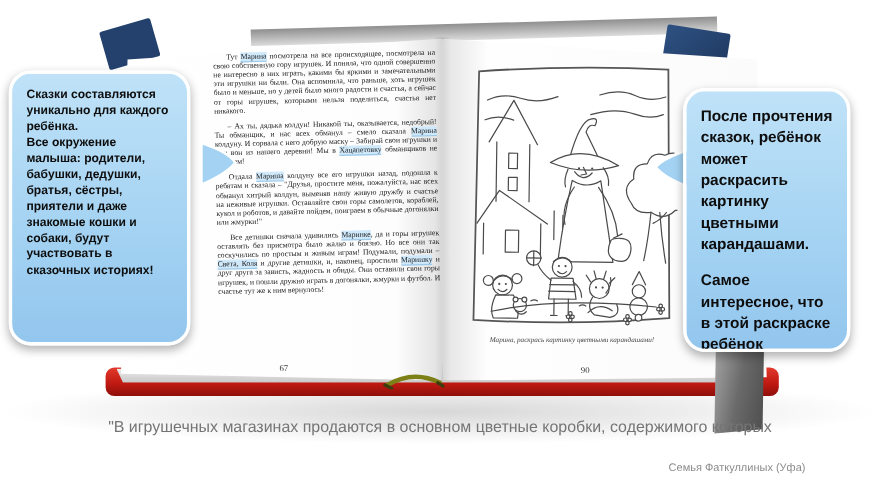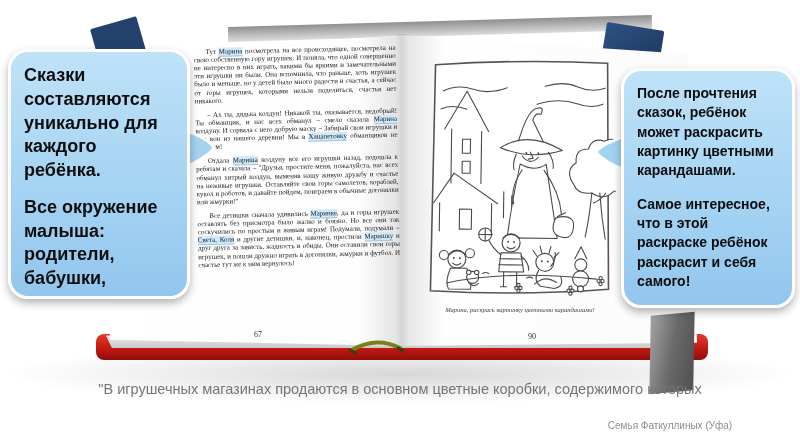--- a/index.html
+++ b/index.html
@@ -43,23 +43,23 @@
   .pn67{left:238px;top:330px;} .pn68{left:512px;top:332px;}
   
   .illus{position:absolute;left:424px;top:52px;width:192px;height:252px;z-index:6;transform:rotate(.8deg);}
   .caption{position:absolute;left:418px;top:306px;width:204px;text-align:center;z-index:6;
     font-family:"Liberation Serif",serif;font-style:italic;font-size:6.5px;color:#444;}
   
   .bubble{position:absolute;z-index:10;border-radius:20px;border:3px solid #fff;
     background:linear-gradient(180deg,#bfe2f8 0%,#a3d2f2 60%,#93c6ee 100%);
     box-shadow:0 4px 9px rgba(0,0,0,.3);color:#0d0d0d;font-weight:600;overflow:hidden;}
   .bubble p{margin:0;}
-  .b-left{left:8px;top:49px;width:182px;height:250px;padding:12px 13px;font-size:18px;line-height:1.32;box-sizing:border-box;}
-  .b-left p+p{margin-top:13px;}
-  .b-right{left:621px;top:68px;width:174px;height:240px;padding:13px 13px;font-size:14px;line-height:1.38;box-sizing:border-box;}
+  .b-left{left:8px;top:64px;width:165px;height:250px;padding:12px 13px;font-size:11px;line-height:1.32;box-sizing:border-box;}
+  .b-left p+p{}
+  .b-right{left:621px;top:80px;width:152px;height:240px;padding:13px 13px;font-size:14px;line-height:1.38;box-sizing:border-box;}
   .b-right p+p{margin-top:14px;}
   .tail{position:absolute;z-index:9;}
   .tail-left{left:182px;top:126px;}
   .tail-right{left:595px;top:132px;}
   
   .quote{position:absolute;left:0;top:378px;width:800px;text-align:center;z-index:7;
     color:#757575;font-size:14.5px;line-height:1.55;}
   .attrib{position:absolute;left:560px;top:420px;width:220px;text-align:center;z-index:8;
     font-size:10px;color:#8c8c8c;}
   .watermark{position:absolute;right:0;top:398px;z-index:9;font-weight:bold;font-size:32px;

